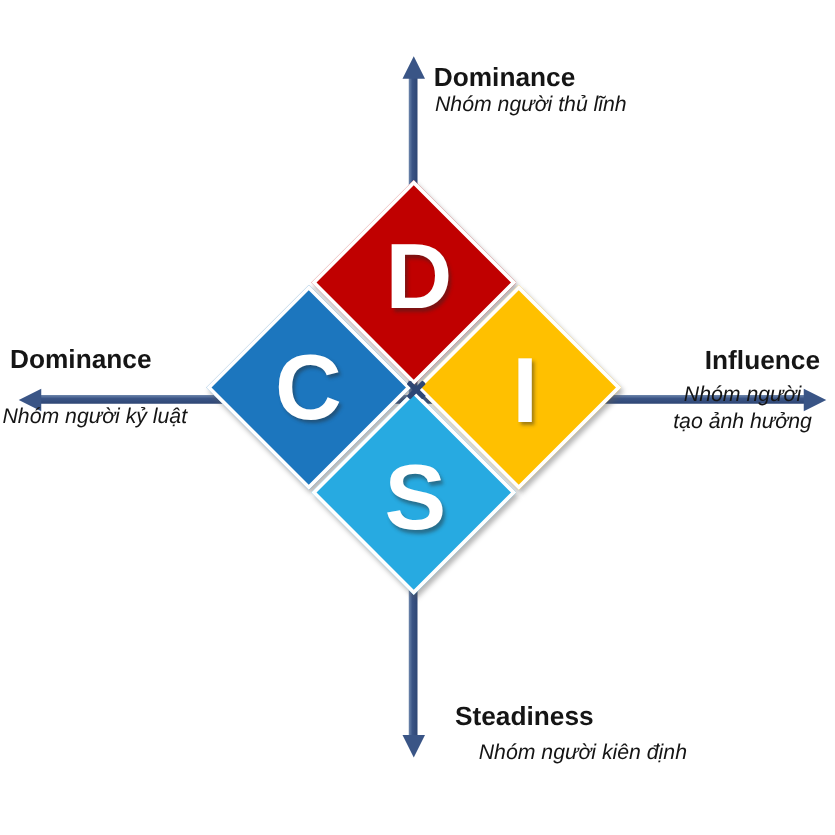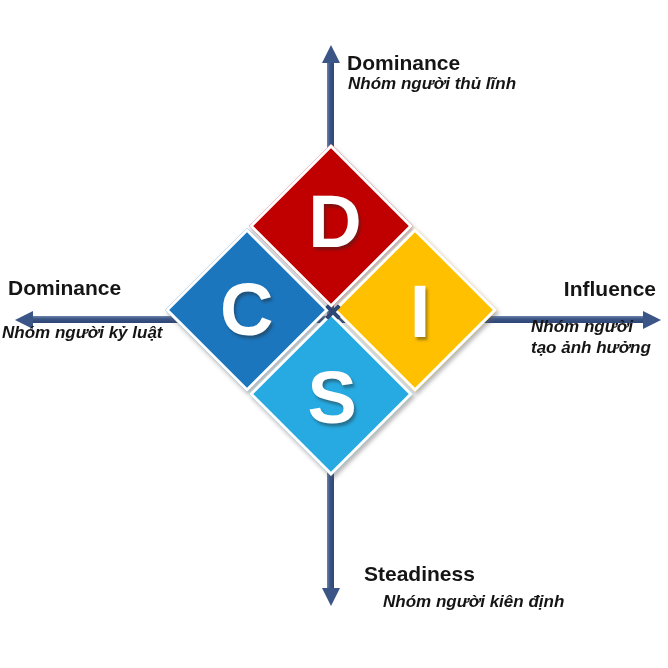--- a/index.html
+++ b/index.html
@@ -52,27 +52,27 @@
   .center-x { position:absolute; left:326px; top:305px; width:14px; height:14px; z-index:3; }
   .center-x::before, .center-x::after {
     content:""; position:absolute; left:-2px; top:5px; width:18px; height:4px;
     background:#2E4674; border-radius:1px;
   }
   .center-x::before { transform:rotate(45deg); }
   .center-x::after  { transform:rotate(-45deg); }
 
   
   .label    { position:absolute; z-index:4; font-size:21px; font-weight:bold; color:#151515; white-space:nowrap; }
-  .subtitle { position:absolute; z-index:4; font-size:17px; font-weight:bold; font-style:italic; color:#151515; white-space:nowrap; line-height:21px; }
+  .subtitle { position:absolute; z-index:4; font-size:17px; font-weight:normal; font-style:italic; color:#151515; white-space:nowrap; line-height:21px; }
   .lbl-dominance  { left:347px; top:51px; }
   .sub-dominance  { left:348px; top:73px; }
   .lbl-compliance { left:8px;   top:276px; }
   .sub-compliance { left:2px;   top:322px;text-align:right; }
   .lbl-influence  { right:12px; top:277px;text-align:right; }
-  .sub-influence  { left:531px; top:316px; width:126px; text-align:left; white-space:normal; }
+  .sub-influence  { left:531px; top:305px; width:126px; text-align:center; white-space:normal; }
   .lbl-steadiness { left:364px; top:562px; }
   .sub-steadiness { left:351px; top:591px;margin-left:32px; }
 </style>
 </head>
 <body>
 
 <div id="stage">
 
   <div class="v-line"></div>
   <div class="h-line"></div>

